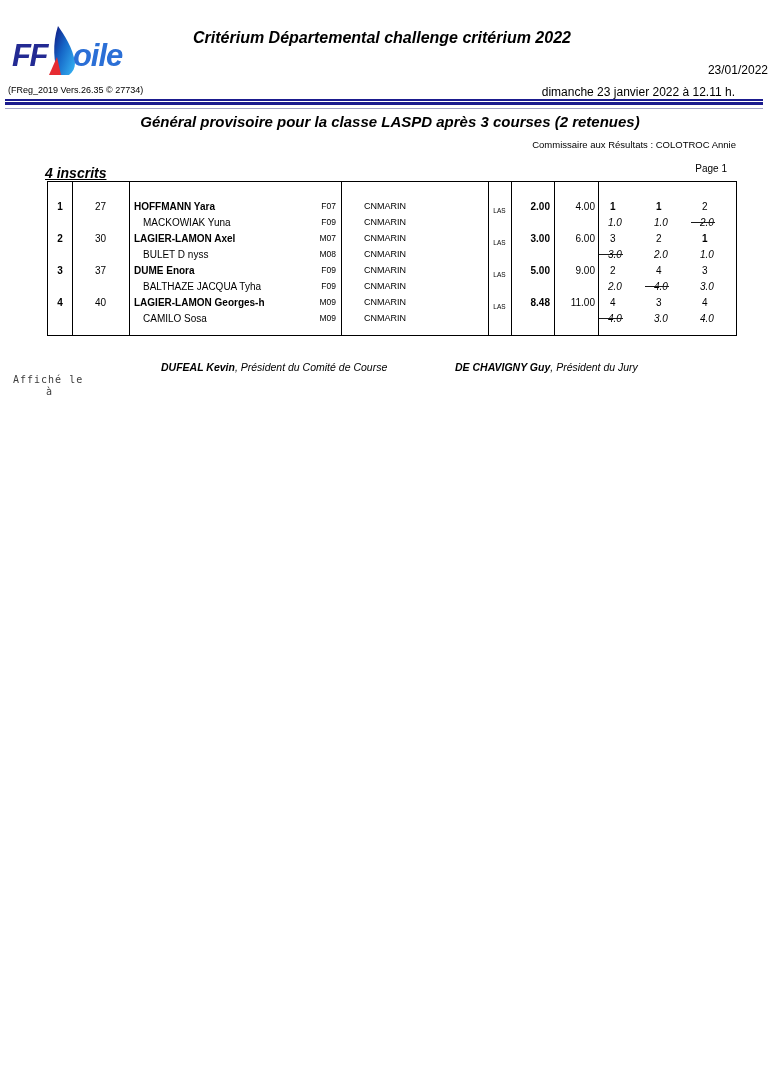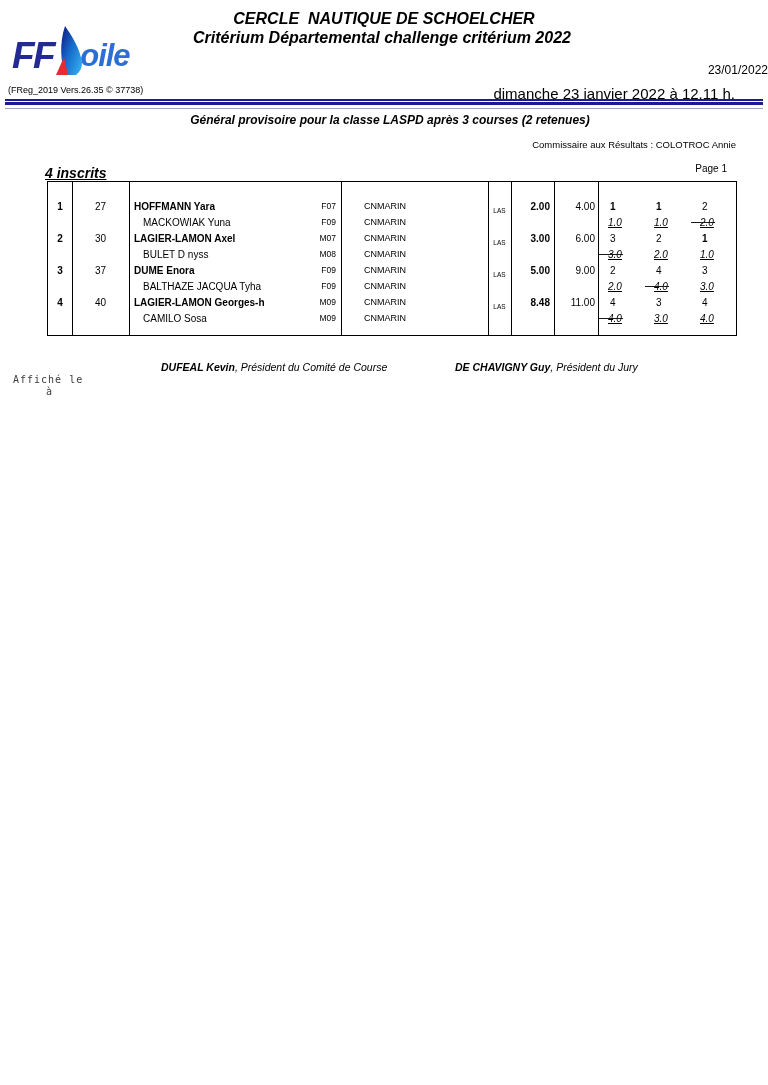--- a/index.html
+++ b/index.html
@@ -3,41 +3,41 @@
 <meta charset="utf-8">
 <style>
   html,body{margin:0;padding:0;background:#fff;}
   .page{position:relative;width:768px;height:1085px;background:#fff;overflow:hidden;
         font-family:"Liberation Sans",sans-serif;color:#000;}
   .pre{white-space:pre;}
   .b{font-weight:bold;}
 
   
   .logo{position:absolute;left:12px;top:24px;display:flex;align-items:flex-end;height:52px;}
-  .logo .ff{font-size:37px;font-weight:bold;font-style:italic;color:#232a93;letter-spacing:-1.5px;line-height:40px;}
+  .logo .ff{font-size:31px;font-weight:bold;font-style:italic;color:#232a93;letter-spacing:-1.5px;line-height:40px;}
   .logo svg{margin:0 -3px 0 -1px;display:block;}
   .logo .oile{font-size:31px;font-weight:bold;font-style:italic;color:#2b6fd6;letter-spacing:-1px;line-height:40px;}
 
   .h-title1{position:absolute;top:10px;left:0;right:0;text-align:center;
             font-size:16px;font-weight:bold;font-style:italic;}
   .h-title2{position:absolute;top:29px;left:0;right:4px;text-align:center;
             font-size:16px;font-weight:bold;font-style:italic;}
   .h-date{position:absolute;top:63px;left:0;right:0;text-align:right;font-size:12px;}
   .h-version{position:absolute;top:85px;left:8px;font-size:9px;}
-  .h-printed{position:absolute;top:85px;right:33px;font-size:15px;}
+  .h-printed{position:absolute;top:85px;right:33px;font-size:12px;}
 
   .rule{position:absolute;top:99px;left:5px;right:5px;}
   .rule .r1{height:2px;background:#1b1b8e;}
   .rule .g1{height:1px;background:#fff;}
   .rule .r2{height:3px;background:#1b1b8e;}
   .rule .g2{height:3px;background:#fff;}
   .rule .r3{height:1px;background:#a2a2c6;}
 
   .main-title{position:absolute;top:113px;left:0;right:0;text-align:center;
-              font-size:12px;font-weight:bold;font-style:italic;padding-left:12px;}
+              font-size:15px;font-weight:bold;font-style:italic;padding-left:12px;}
   .commissaire{position:absolute;top:139px;right:32px;font-size:9.5px;}
   .entrants{position:absolute;top:165px;left:45px;font-size:14px;font-weight:bold;
             font-style:italic;text-decoration:underline;}
   .page-label{position:absolute;top:163px;right:41px;font-size:10px;}
 
   
   .results-table{position:absolute;left:47px;top:181px;width:690px;box-sizing:border-box;
                  border:1.5px solid #000;}
   .thead{display:grid;grid-template-columns:24px 57px 212px 147px 23px 43px 44px 1fr;
          height:17px;background:#d9d9d9;border-bottom:1px solid #000;font-size:10px;}
@@ -58,21 +58,21 @@
   .cell-conc .code{font-size:8.5px;}
   .cell-club{font-size:9px;padding-left:23px;}
   .cell-club div{height:15.5px;}
   .cell-grp{font-size:6.5px;text-align:center;padding-top:4px;box-sizing:border-box;}
   .cell-ptsret{text-align:right;padding-right:4px;font-weight:bold;}
   .cell-ptstot{text-align:right;padding-right:3px;}
   .cell-courses{display:grid;grid-template-columns:1fr 1fr 1fr;}
   .course{padding-left:12px;}
   .course .rank{height:15.5px;}
   .course .pts{font-style:italic;}
-  .course .pts .v{display:inline-block;position:relative;margin-left:-2px;text-decoration:underline;}
+  .course .pts .v{display:inline-block;position:relative;margin-left:-2px;}
   .struck::after{content:"";position:absolute;left:-9px;right:-1px;top:7px;height:0;
                  border-top:1.3px solid #1a1a1a;}
 
   
   .sig-committee{position:absolute;left:161px;top:361px;font-size:10.5px;font-style:italic;}
   .sig-jury{position:absolute;left:455px;top:361px;font-size:10.5px;font-style:italic;}
   .sig-name{font-weight:bold;}
   .posted1{position:absolute;left:13px;top:374px;font-family:"DejaVu Sans Mono",monospace;
            font-size:10px;color:#3c3c3c;letter-spacing:1px;}
   .posted2{position:absolute;left:46px;top:386px;font-family:"DejaVu Sans Mono",monospace;
@@ -94,24 +94,23 @@
             <stop offset="1" stop-color="#35b1f2"></stop>
           </linearGradient>
         </defs>
         <path d="M12,0 C18,9 27,21 29,37 C29,42 27,46 23,49 L12,49 C8,36 6,18 12,0 Z" fill="url(#sailg)"></path>
         <path d="M11,31 L15,49 L3,49 Z" fill="#e62b32"></path>
       </svg>
     </span>
     <span class="oile">oile</span>
   </div>
 
-  <div class="h-title1 pre">CERCLE  NAUTIQUE DE SCHOELCHER</div>
   <div class="h-title2">Critérium Départemental challenge critérium 2022</div>
   <div class="h-date">23/01/2022</div>
-  <div class="h-version">(FReg_2019 Vers.26.35 © 37738)</div>
+  <div class="h-version">(FReg_2019 Vers.26.35 © 27734)</div>
   <div class="h-printed">dimanche 23 janvier 2022 à 12.11 h.</div>
 
   <div class="rule">
     <div class="r1"></div>
       <div class="g1"></div>
       <div class="r2"></div>
       <div class="g2"></div>
       <div class="r3"></div>
   </div>
 

